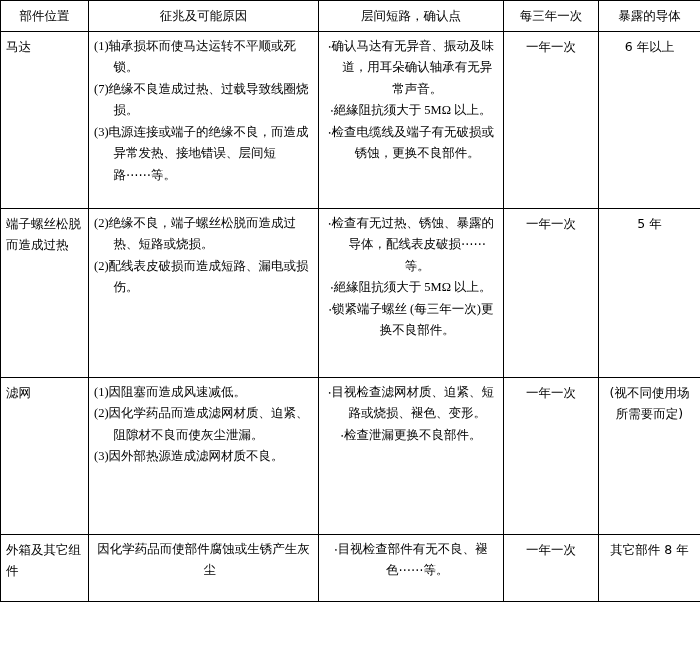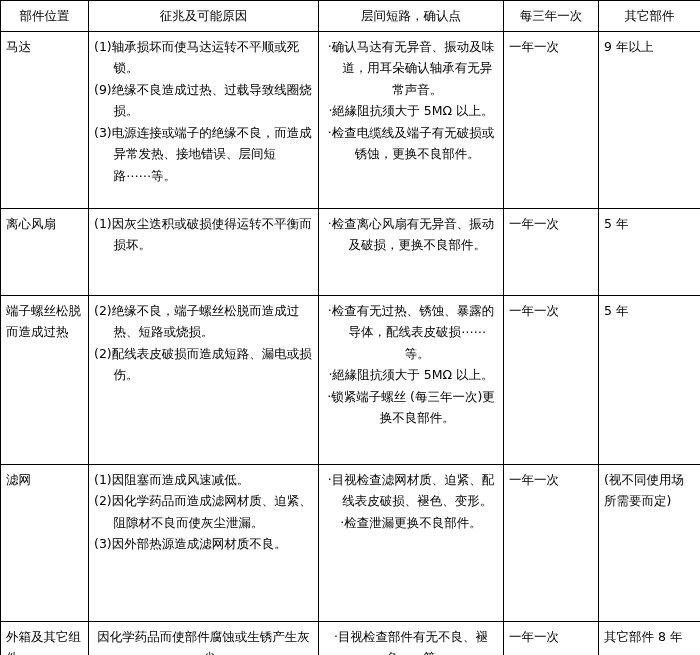--- a/index.html
+++ b/index.html
@@ -36,25 +36,27 @@
   thead td {
     text-align: center;
     padding-top: 5px;
     padding-bottom: 5px;
     margin-top: 17px;
   }
   .cell-pos {
     text-align: left;
   }
   .cell-center {
+    text-align: center;
   }
   ul.item-list {
     list-style: none;
     margin: 0;
     padding: 0;
+    font-family: Liberation Serif, serif;
   }
   ul.item-list li {
     margin: 0 0 0 0;
     padding: 0 0 0 1.55em;
     text-indent: -1.55em;
   }
   ul.item-list li.dot {
     padding-left: 1.0em;
     text-indent: -1.0em;
     text-align: center;
@@ -75,60 +77,45 @@
     <col class="col-crit">
     <col class="col-freq">
     <col class="col-life">
   </colgroup>
   <thead>
     <tr>
       <td>部件位置</td>
       <td>征兆及可能原因</td>
       <td>层间短路，确认点</td>
       <td>每三年一次</td>
-      <td>其它部件</td>
+      <td>暴露的导体</td>
     </tr>
   </thead>
   <tbody>
 
     <tr class="row-motor">
       <td class="cell-pos">马达</td>
       <td>
         <ul class="item-list">
           <li>(1)轴承损坏而使马达运转不平顺或死锁。</li>
-          <li>(9)绝缘不良造成过热、过载导致线圈烧损。</li>
+          <li>(7)绝缘不良造成过热、过载导致线圈烧损。</li>
           <li>(3)电源连接或端子的绝缘不良，而造成异常发热、接地错误、层间短路⋯⋯等。</li>
         </ul>
       </td>
       <td>
         <ul class="item-list">
           <li class="dot">‧<span>确认马达有无异音、振动及味道，用耳朵确认轴承有无异常声音。</span></li>
           <li class="dot">‧<span>絕緣阻抗须大于 5MΩ 以上。</span></li>
           <li class="dot">‧<span>检查电缆线及端子有无破损或锈蚀，更换不良部件。</span></li>
         </ul>
       </td>
       <td class="cell-center">一年一次</td>
-      <td class="cell-center">9 年以上</td>
+      <td class="cell-center">6 年以上</td>
     </tr>
 
-    <tr class="row-fan">
-      <td class="cell-pos">离心风扇</td>
-      <td>
-        <ul class="item-list">
-          <li>(1)因灰尘迭积或破损使得运转不平衡而损坏。</li>
-        </ul>
-      </td>
-      <td>
-        <ul class="item-list">
-          <li class="dot">‧<span>检查离心风扇有无异音、振动及破损，更换不良部件。</span></li>
-        </ul>
-      </td>
-      <td class="cell-center">一年一次</td>
-      <td class="cell-center">5 年</td>
-    </tr>
 
     <tr class="row-elec">
       <td class="cell-pos">端子螺丝松脱而造成过热</td>
       <td>
         <ul class="item-list">
           <li>(2)绝缘不良，端子螺丝松脱而造成过热、短路或烧损。</li>
           <li>(2)配线表皮破损而造成短路、漏电或损伤。</li>
         </ul>
       </td>
       <td>
@@ -146,21 +133,21 @@
       <td class="cell-pos">滤网</td>
       <td>
         <ul class="item-list">
           <li>(1)因阻塞而造成风速减低。</li>
           <li>(2)因化学药品而造成滤网材质、迫紧、阻隙材不良而使灰尘泄漏。</li>
           <li>(3)因外部热源造成滤网材质不良。</li>
         </ul>
       </td>
       <td>
         <ul class="item-list">
-          <li class="dot">‧<span>目视检查滤网材质、迫紧、配线表皮破损、褪色、变形。</span></li>
+          <li class="dot">‧<span>目视检查滤网材质、迫紧、短路或烧损、褪色、变形。</span></li>
           <li class="dot">‧<span>检查泄漏更换不良部件。</span></li>
         </ul>
       </td>
       <td class="cell-center">一年一次</td>
       <td class="cell-center">(视不同使用场所需要而定)</td>
     </tr>
 
     <tr class="row-case">
       <td class="cell-pos">外箱及其它组件</td>
       <td>

